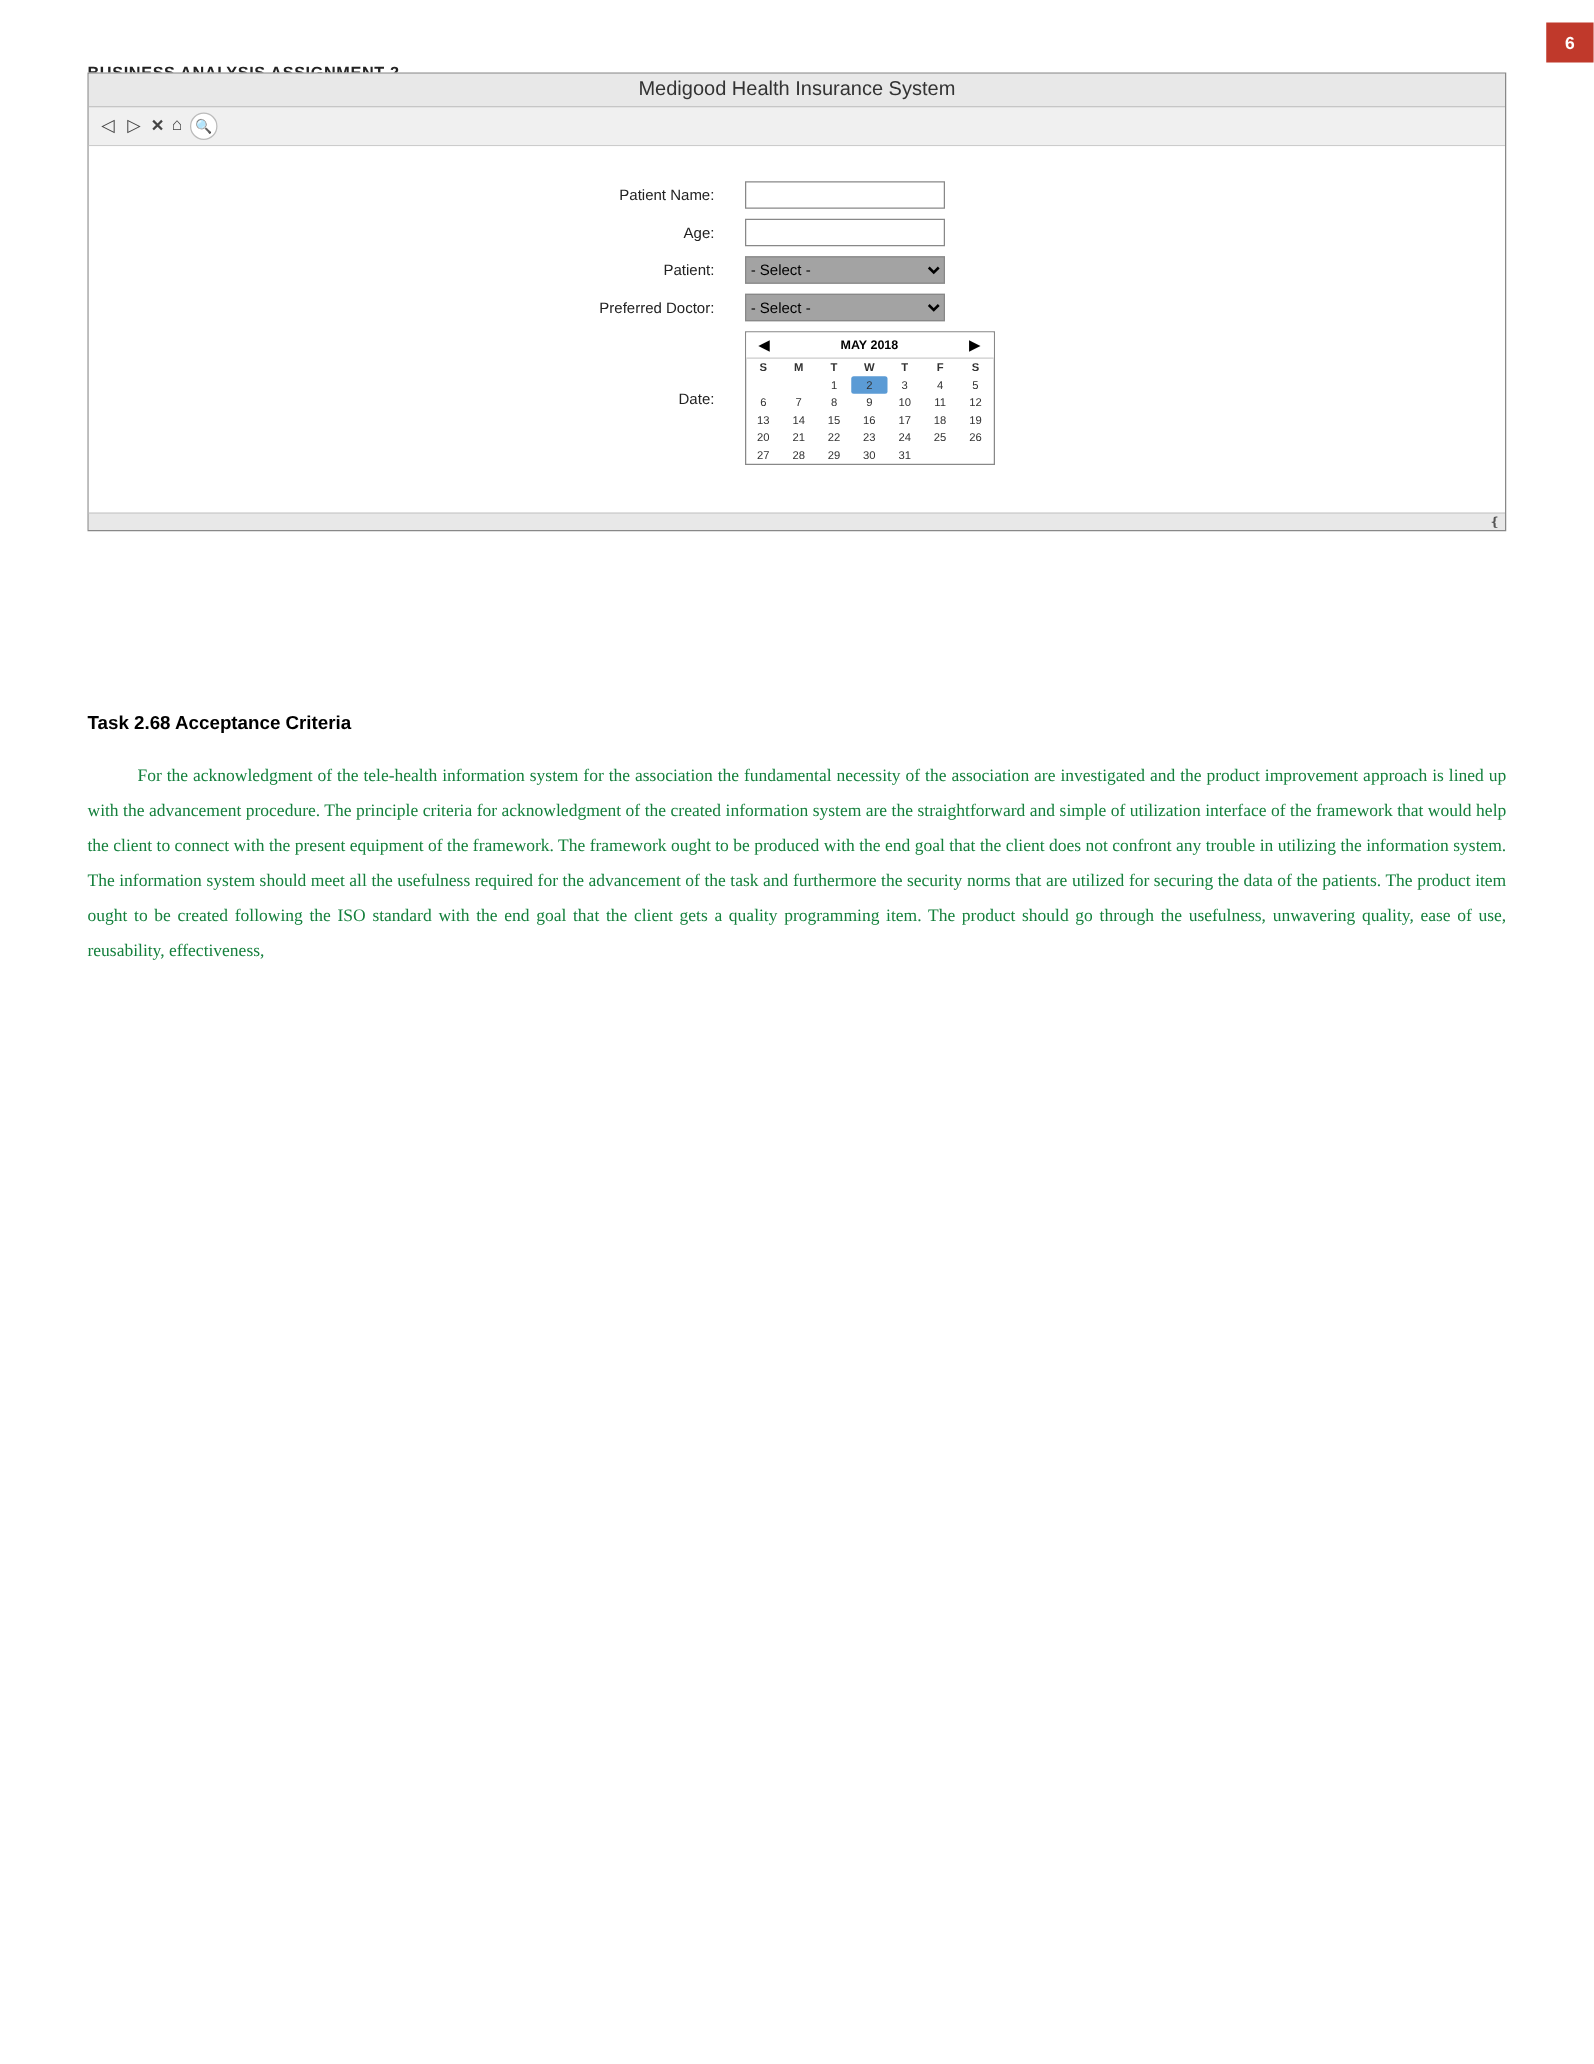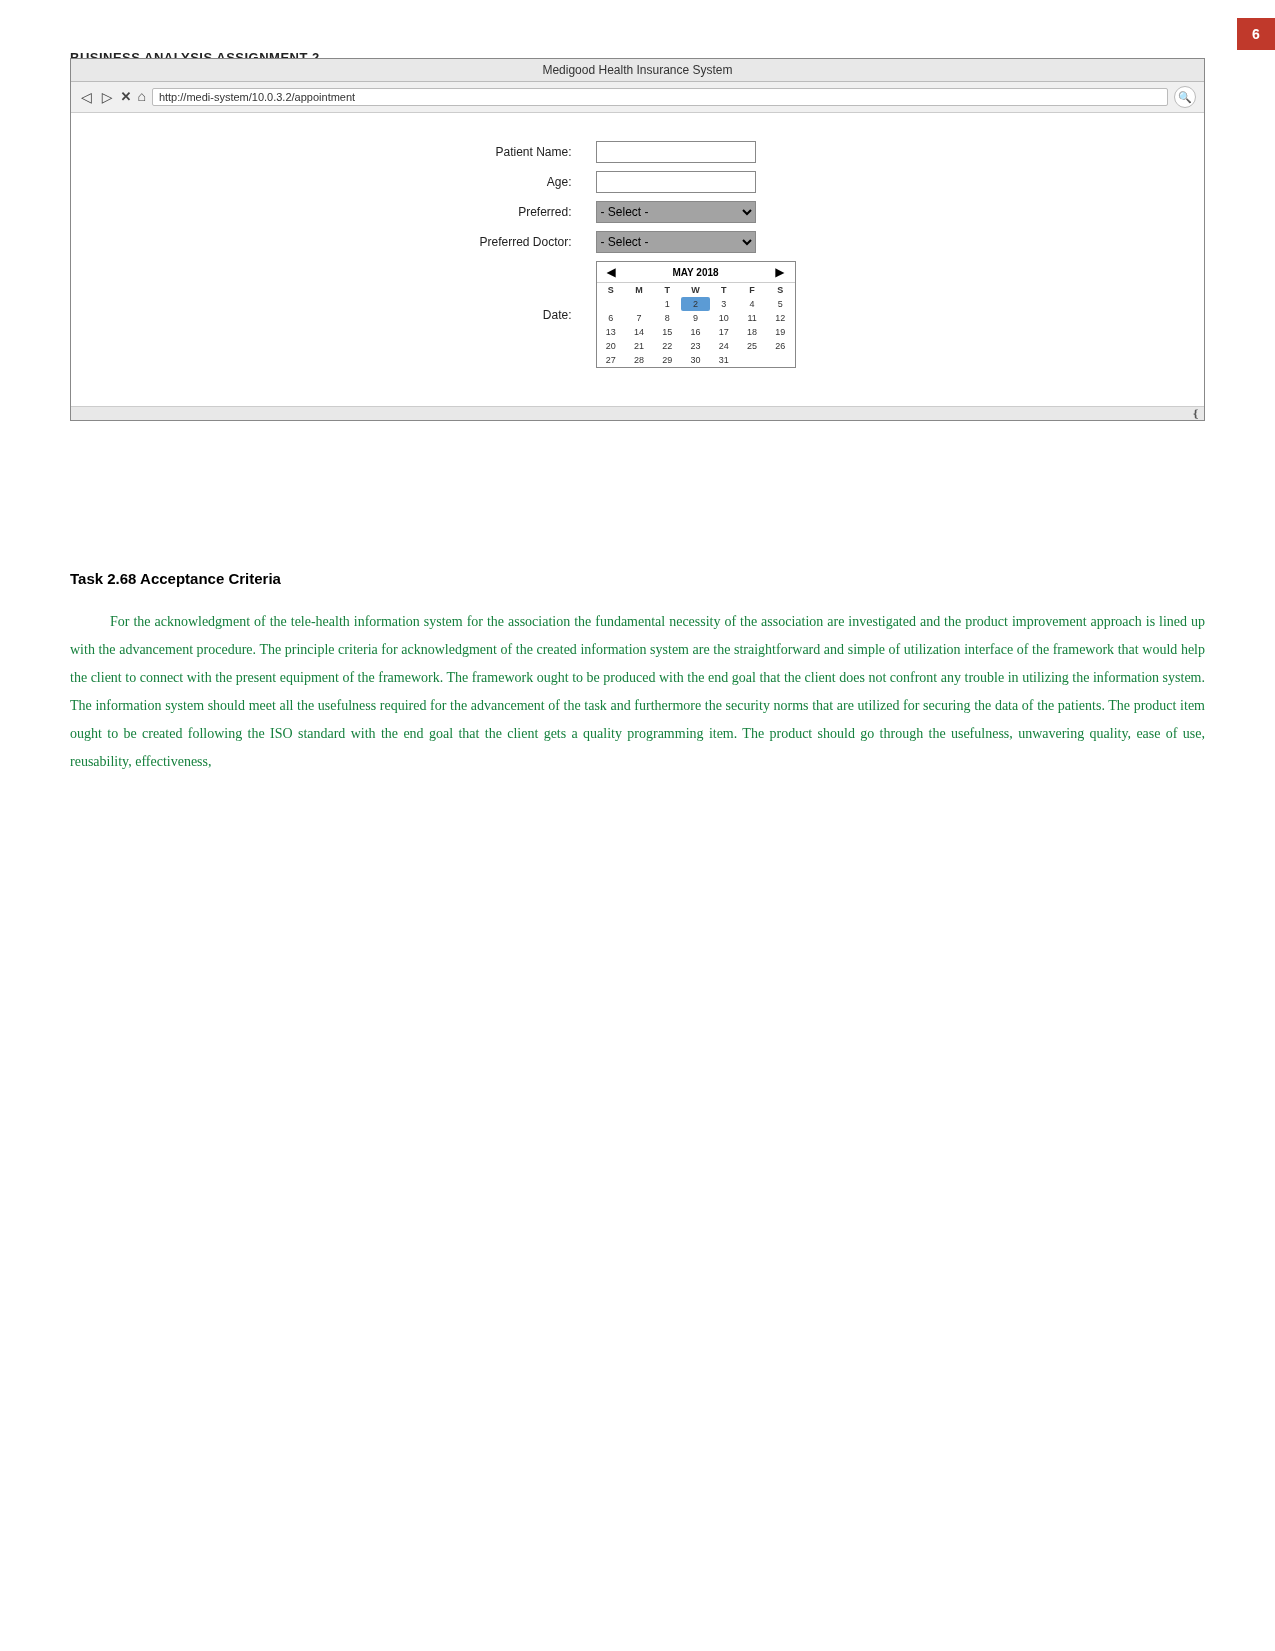--- a/index.html
+++ b/index.html
@@ -51,21 +51,21 @@
       border: 1.5px solid #888;
       background: #fff;
     }
 
     .browser-titlebar {
       background: #e8e8e8;
       border-bottom: 1px solid #bbb;
       padding: 4px 8px;
       text-align: center;
       font-family: Arial, sans-serif;
-      font-size: 12px;
+      font-size: 16px;
       color: #333;
     }
 
     .browser-navbar {
       background: #f0f0f0;
       border-bottom: 1px solid #ccc;
       display: flex;
       align-items: center;
       padding: 4px 8px;
       gap: 6px;
@@ -287,21 +287,20 @@
 
 <div class="browser-window">
 
   <div class="browser-titlebar">Medigood Health Insurance System</div>
 
   <div class="browser-navbar">
     <span class="nav-btn">◁</span>
     <span class="nav-btn">▷</span>
     <span class="nav-x">✕</span>
     <span class="nav-home">⌂</span>
-    <input class="address-bar" type="text" value="http://medi-system/10.0.3.2/appointment" style="">
     <div class="nav-search-icon">🔍</div>
   </div>
 
   <div class="browser-content">
 
 
     <table class="form-table">
 
       <tbody>
           <tr>
@@ -312,21 +311,21 @@
       </tr>
 
       <tr>
         <td class="form-label">Age:</td>
         <td>
           <input class="form-input-text" type="text" style="">
         </td>
       </tr>
 
       <tr>
-        <td class="form-label">Preferred:</td>
+        <td class="form-label">Patient:</td>
         <td>
           <select class="form-select">
             <option>- Select -</option>
           </select>
         </td>
       </tr>
 
       <tr>
         <td class="form-label">Preferred Doctor:</td>
         <td>

